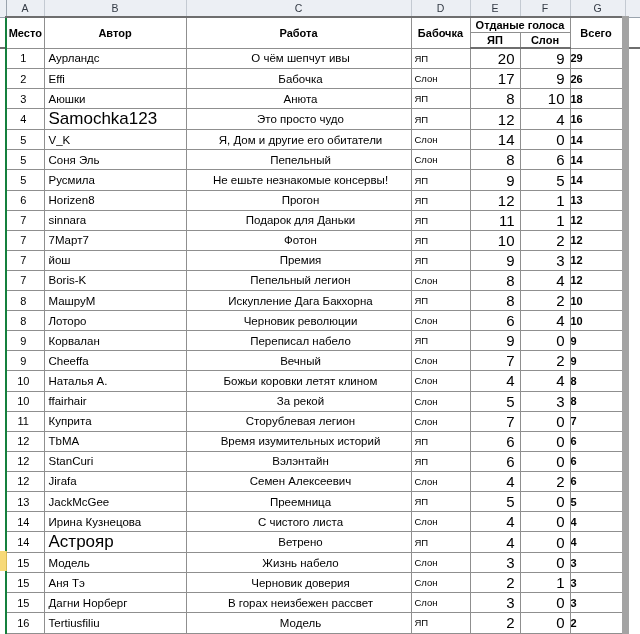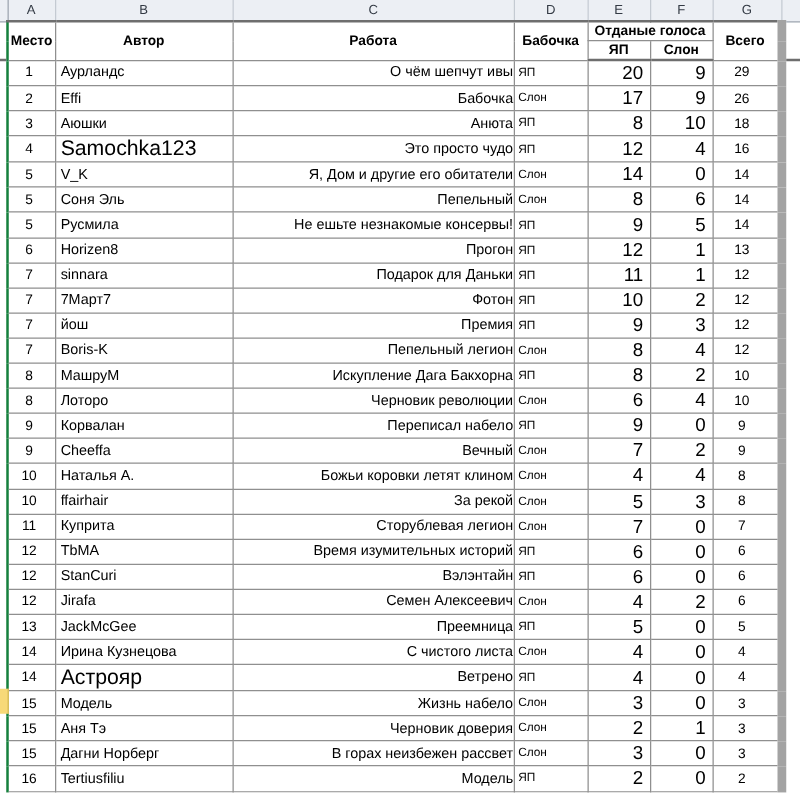--- a/index.html
+++ b/index.html
@@ -77,24 +77,24 @@
     font-size: 11px;
     background: #ffffff;
   }
   tr.hrow1 td, tr.hrow2 td { height: 14px; }
   tr.hrow1 td.tall { height: 28px; }
 
   
   tr.data td { height: 19.1px; }
   .place   { text-align: right; padding-right: 4px; font-size: 11px; }
   .author  { text-align: left;  padding-left: 4px; font-size: 11.5px; }
-  .work    { text-align: right;  padding-left: 4px; font-size: 11.5px; }
+  .work    { text-align: center;  padding-left: 4px; font-size: 11.5px; }
   .team    { text-align: left;  padding-left: 3px; font-size: 9.5px; }
   .num     { text-align: right; padding-right: 5px; font-size: 15px; }
-  .total   { text-align: center; padding-right: 5px; font-size: 11px; font-weight: normal; }
+  .total   { text-align: left; padding-right: 5px; font-size: 11px; font-weight: bold; }
 
   
   .big { font-size: 17px; }
 
   
   tr.lastdata td { border-bottom: 2px solid #6e6e6e; }
   tr.hrow2 td    { border-bottom: 2px solid #6e6e6e; }
   td.leftedge    { border-left: 2px solid #15803d; text-align: center; }
   td.rightedge   { border-right: 7px solid #a3a3a3; }
   tr.hrow1 td.topedge { border-top: 2px solid #6e6e6e; }

